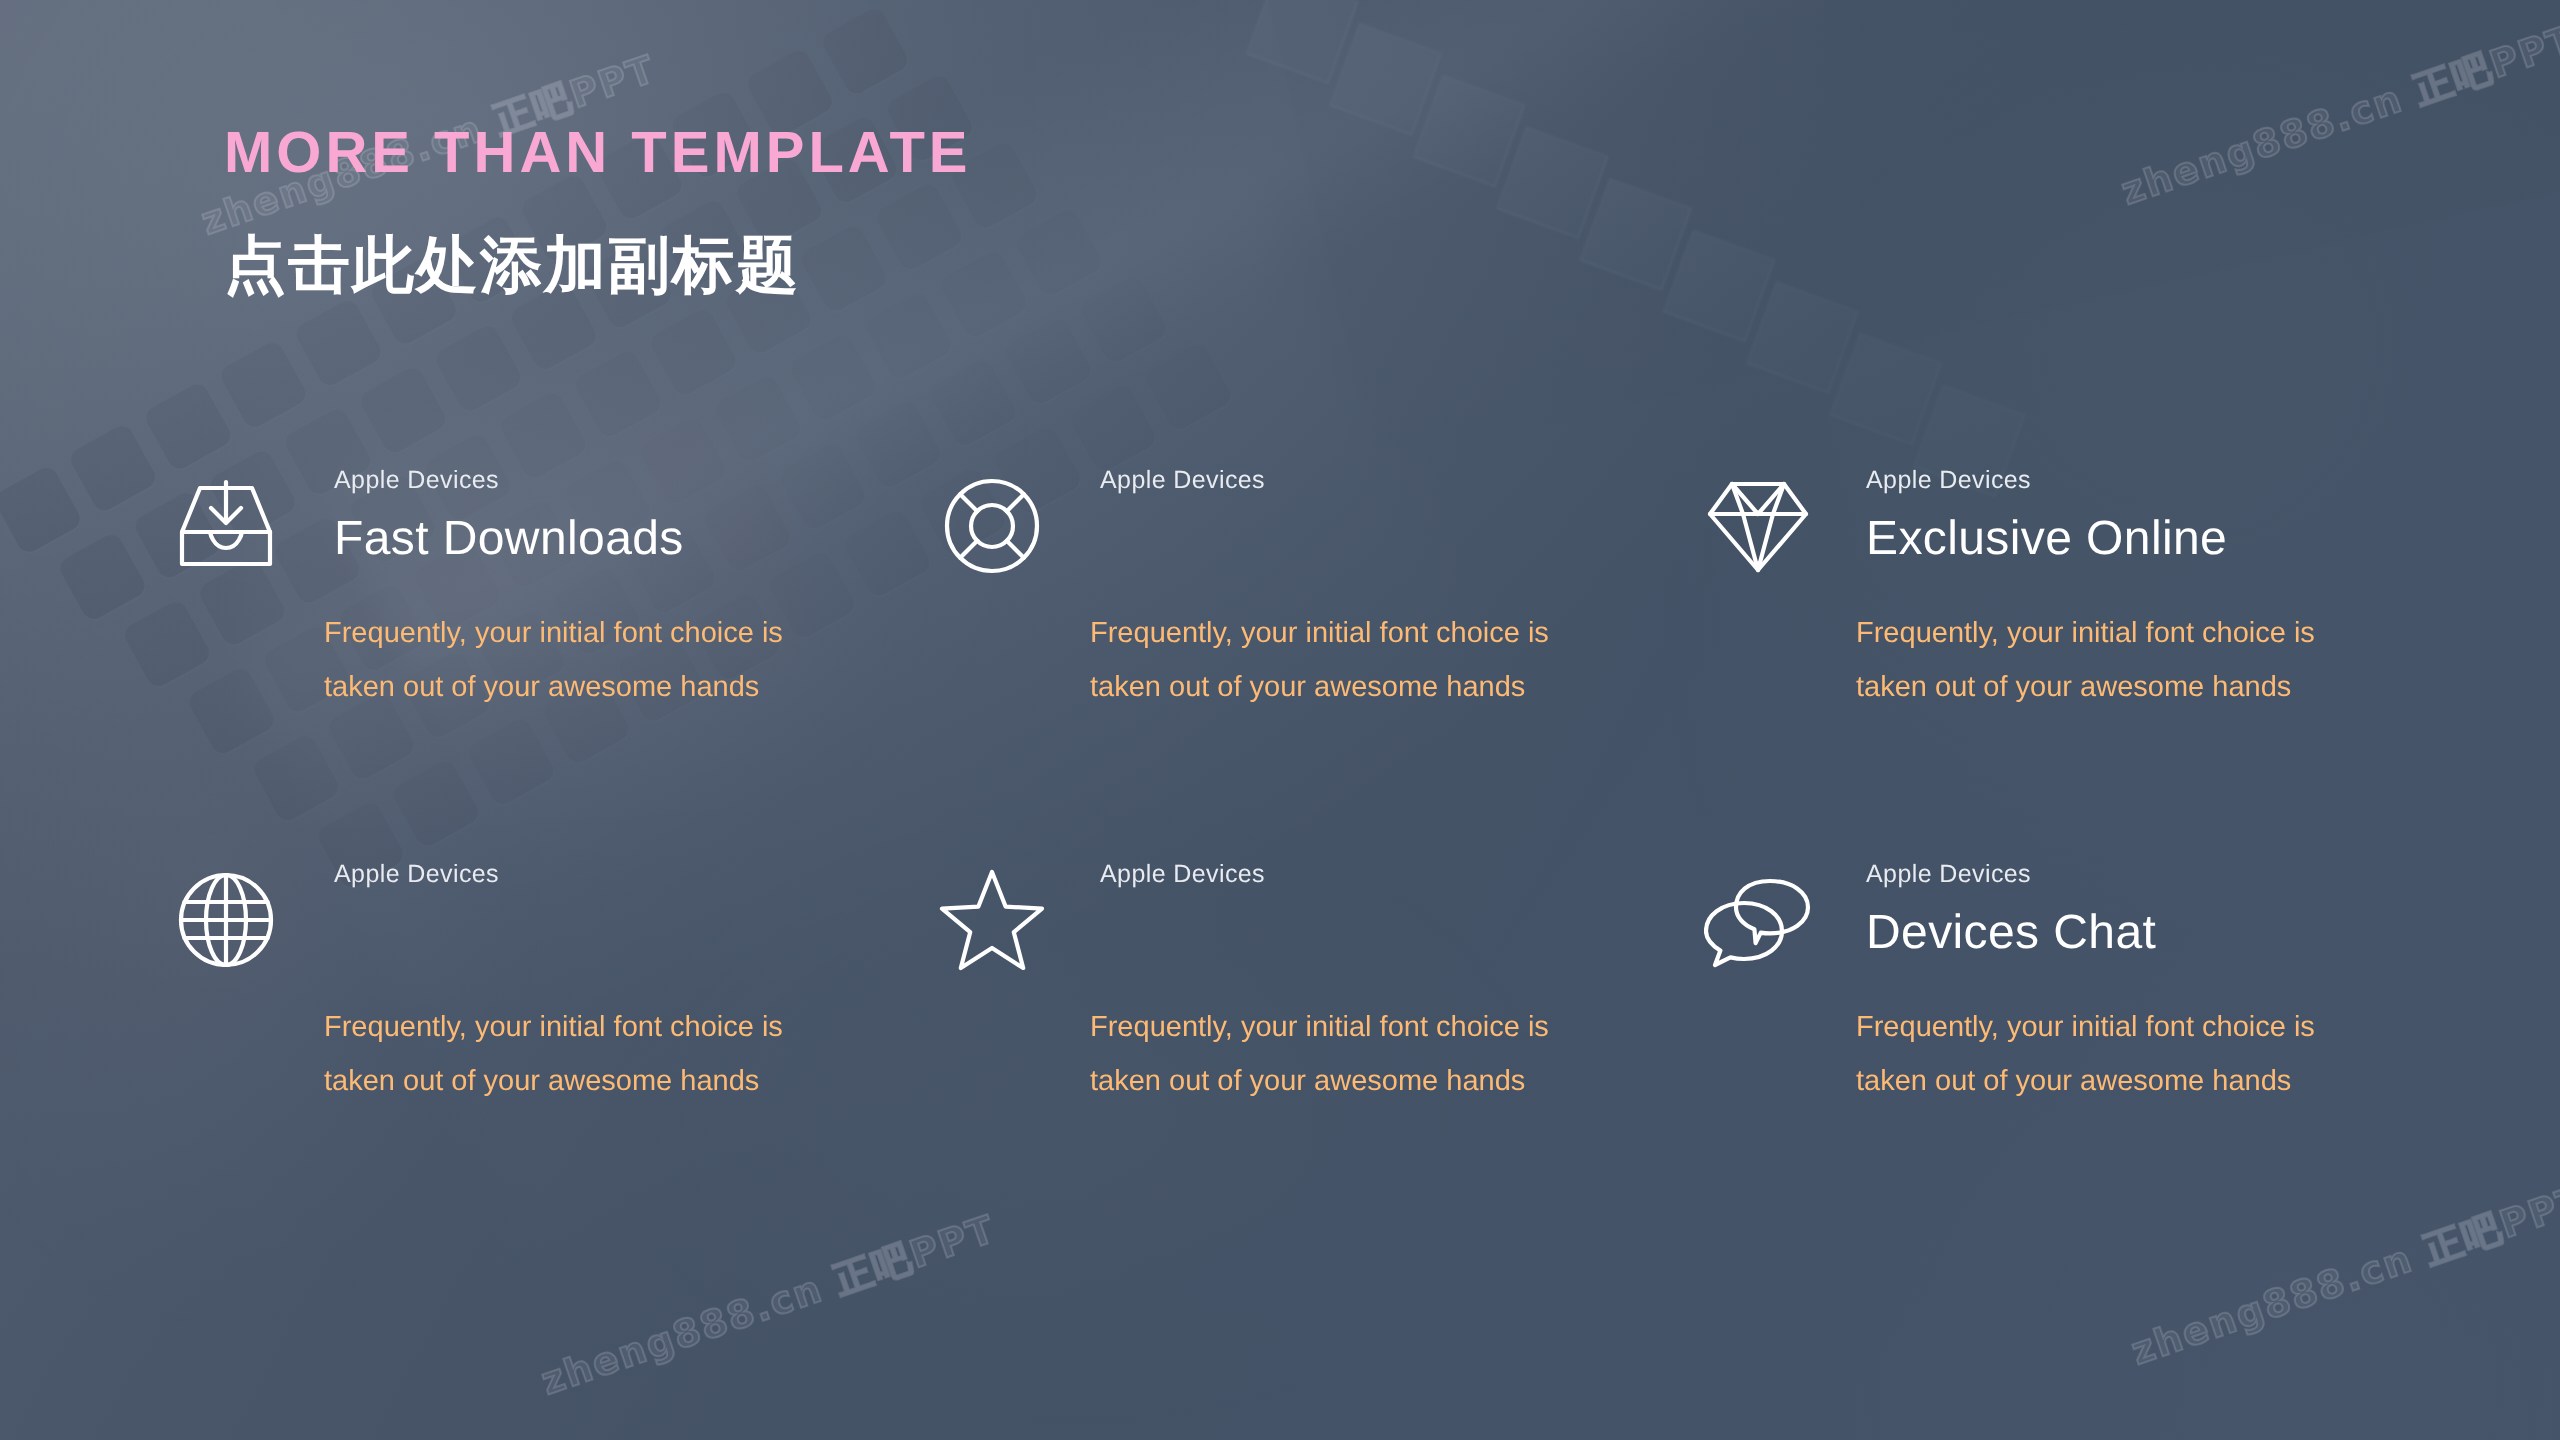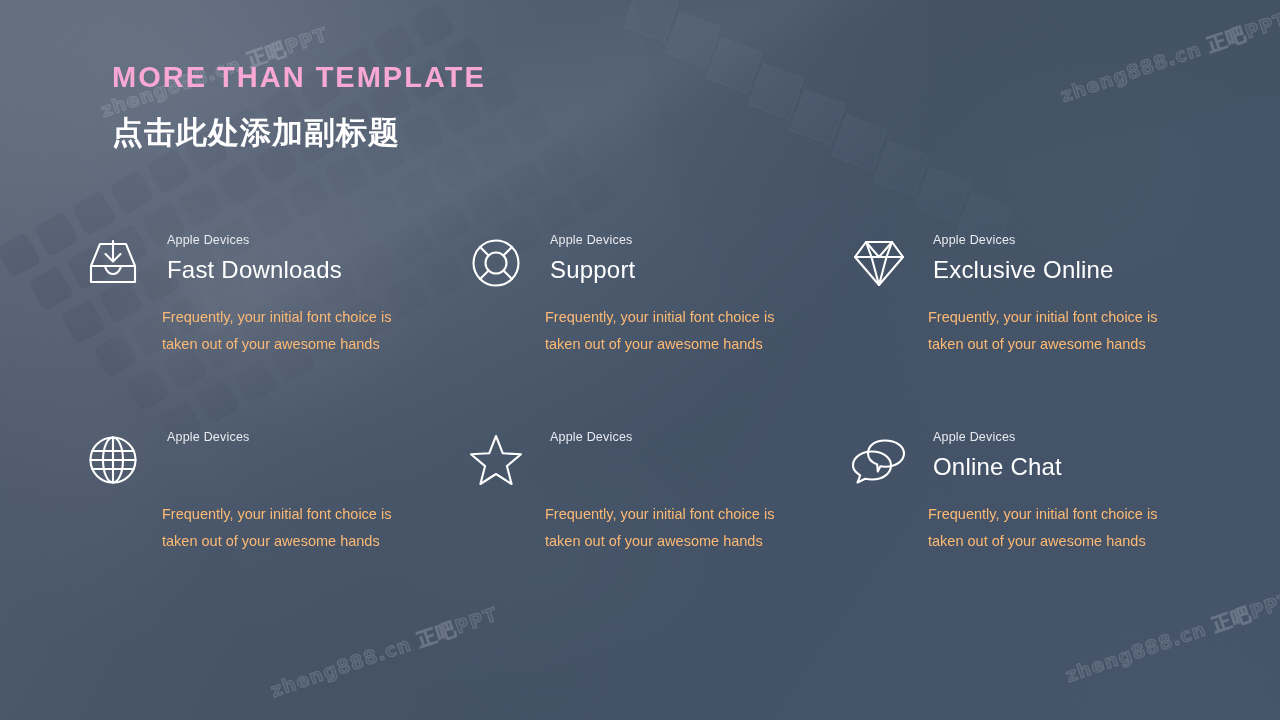--- a/index.html
+++ b/index.html
@@ -397,21 +397,20 @@
             <circle cx="25" cy="25" r="22.5"></circle>
             <circle cx="25" cy="25" r="10.5"></circle>
             <path d="M17.6 17.6 L9.1 9.1"></path>
             <path d="M32.4 17.6 L40.9 9.1"></path>
             <path d="M17.6 32.4 L9.1 40.9"></path>
             <path d="M32.4 32.4 L40.9 40.9"></path>
           </svg>
         </div>
         <div class="txt">
           <div class="eyebrow">Apple Devices</div>
-          <div class="heading">Support</div>
         </div>
         <div class="desc">
           <span>Frequently, your initial font choice is</span>
           <span>taken out of your awesome hands</span>
         </div>
       </div>
 
       <div class="cell" style="left:850px; top:222px;">
         <div class="icon-wrap">
           <svg width="52" height="50" viewBox="0 0 52 50" fill="none" stroke="#ffffff" stroke-width="2.1" stroke-linecap="round" stroke-linejoin="round">
@@ -469,21 +468,21 @@
 
       <div class="cell" style="left:850px; top:419px;">
         <div class="icon-wrap">
           <svg width="54" height="48" viewBox="0 0 54 48" fill="none" stroke="#ffffff" stroke-width="2.1" stroke-linecap="round" stroke-linejoin="round">
             <path d="M33 4.5 C44.2 4.5 52 10.4 52 17.6 C52 24.8 44.2 30.7 33 30.7 C31.4 30.7 29.9 30.6 28.4 30.3 L25.8 35.5 L25.2 28.6 C19.5 26.4 16 22.3 16 17.6 C16 10.4 21.8 4.5 33 4.5 Z"></path>
             <path d="M20 15.5 C31.2 15.5 39 21.8 39 29.5 C39 37.2 31.2 43.5 20 43.5 C17.6 43.5 15.3 43.2 13.2 42.7 L5.5 46.5 L8.2 39.3 C4 36.7 1 33.4 1 29.5 C1 21.8 8.8 15.5 20 15.5 Z"></path>
           </svg>
         </div>
         <div class="txt">
           <div class="eyebrow">Apple Devices</div>
-          <div class="heading">Online Chat</div>
+          <div class="heading">Devices Chat</div>
         </div>
         <div class="desc">
           <span>Frequently, your initial font choice is</span>
           <span>taken out of your awesome hands</span>
         </div>
       </div>
 
     </div>
   </div>
 </div>

